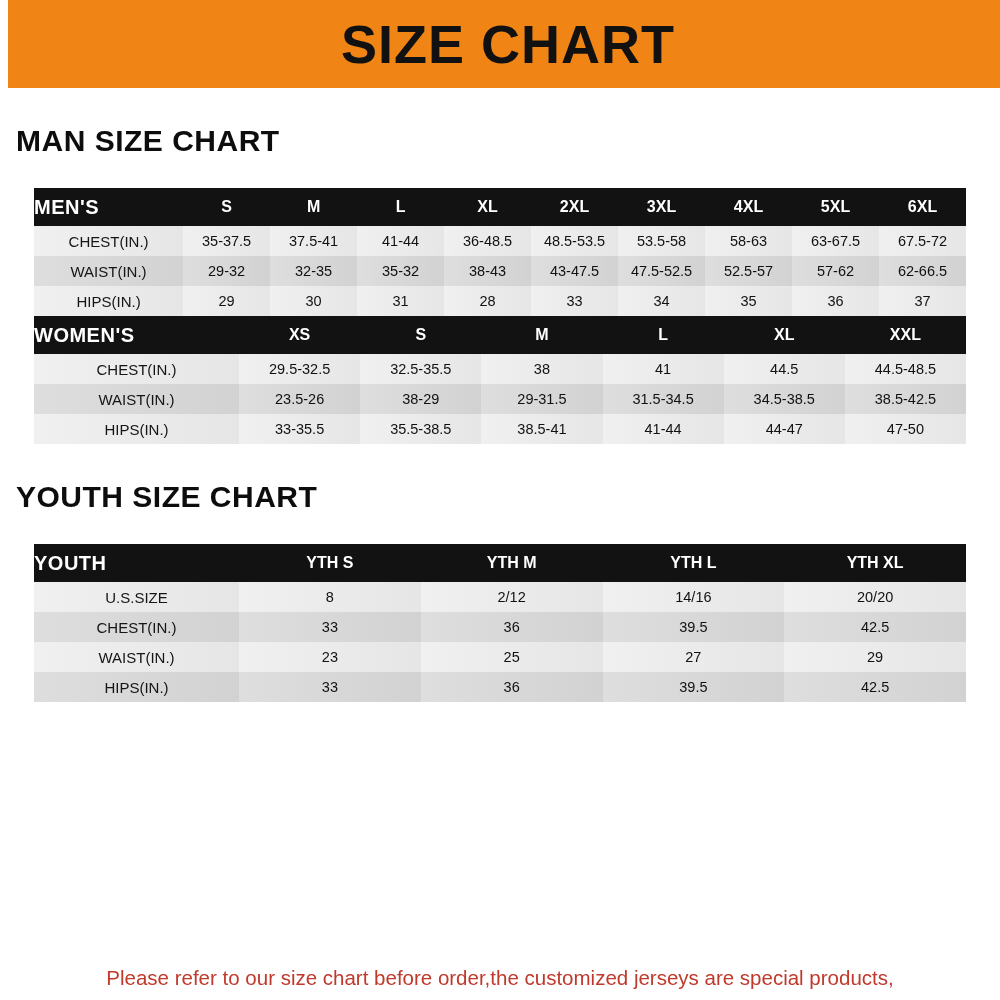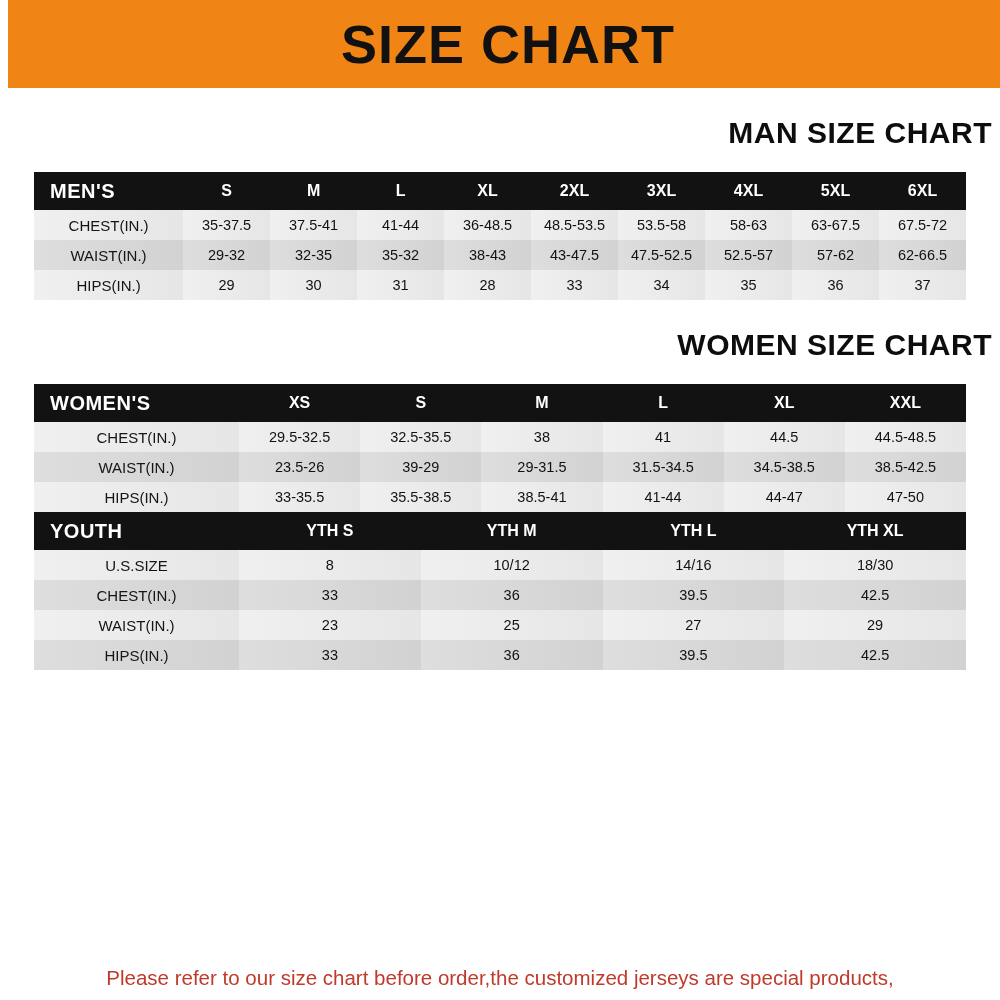--- a/index.html
+++ b/index.html
@@ -35,26 +35,26 @@
     font-weight: bold;
     letter-spacing: 1px;
     color: #111111;
     font-family: "Liberation Sans", sans-serif;
     text-align: center;
     line-height: 1;
   }
 
   
   .section-title {
-    text-align: right;
+    text-align: left;
     font-size: 30px;
     font-weight: bold;
     color: #0d0d0d;
     letter-spacing: 0.5px;
-    margin: 8px;
+    margin: 16px;
     padding: 20px 0 14px 0;
   }
 
   
   .table-wrap {
     padding: 0 34px;
     box-sizing: border-box;
   }
   table.size-table {
     width: 100%;
@@ -73,21 +73,20 @@
   }
   table.size-table thead th {
     background: #121212;
     color: #ffffff;
     font-size: 16px;
     font-weight: bold;
     height: 38px;
   }
   table.size-table thead th.rowlabel {
     text-align: left;
-    padding-left: 16px;
     font-size: 20px;
     letter-spacing: 0.5px;
   }
   table.size-table tbody td.rowlabel {
     text-align: center;
     font-size: 15px;
     color: #151515;
   }
   tr.band-light td { background: #ebebeb; }
   tr.band-dark  td { background: #d4d4d4; }
@@ -189,21 +188,20 @@
           <td>33</td>
           <td>34</td>
           <td>35</td>
           <td>36</td>
           <td>37</td>
         </tr>
       </tbody>
     </table>
   </div>
 
-  <h2 class="section-title">WOMEN SIZE CHART</h2>
   <div class="table-wrap">
     <table class="size-table women">
       <colgroup>
         <col class="c0">
           <col>
           <col>
           <col>
           <col>
           <col>
           <col>
@@ -225,39 +223,40 @@
           <td>29.5-32.5</td>
           <td>32.5-35.5</td>
           <td>38</td>
           <td>41</td>
           <td>44.5</td>
           <td>44.5-48.5</td>
         </tr>
         <tr class="band-dark">
           <td class="rowlabel">WAIST(IN.)</td>
           <td>23.5-26</td>
-          <td>39-29</td>
+          <td>38-29</td>
           <td>29-31.5</td>
           <td>31.5-34.5</td>
           <td>34.5-38.5</td>
           <td>38.5-42.5</td>
         </tr>
         <tr class="band-light">
           <td class="rowlabel">HIPS(IN.)</td>
           <td>33-35.5</td>
           <td>35.5-38.5</td>
           <td>38.5-41</td>
           <td>41-44</td>
           <td>44-47</td>
           <td>47-50</td>
         </tr>
       </tbody>
     </table>
   </div>
 
+  <h2 class="section-title">YOUTH SIZE CHART</h2>
   <div class="table-wrap">
     <table class="size-table youth">
       <colgroup>
         <col class="c0">
           <col>
           <col>
           <col>
           <col>
       </colgroup>
       <thead>
@@ -266,23 +265,23 @@
           <th>YTH S</th>
           <th>YTH M</th>
           <th>YTH L</th>
           <th>YTH XL</th>
         </tr>
       </thead>
       <tbody>
         <tr class="band-light">
           <td class="rowlabel">U.S.SIZE</td>
           <td>8</td>
-          <td>10/12</td>
+          <td>2/12</td>
           <td>14/16</td>
-          <td>18/30</td>
+          <td>20/20</td>
         </tr>
         <tr class="band-dark">
           <td class="rowlabel">CHEST(IN.)</td>
           <td>33</td>
           <td>36</td>
           <td>39.5</td>
           <td>42.5</td>
         </tr>
         <tr class="band-light">
           <td class="rowlabel">WAIST(IN.)</td>

